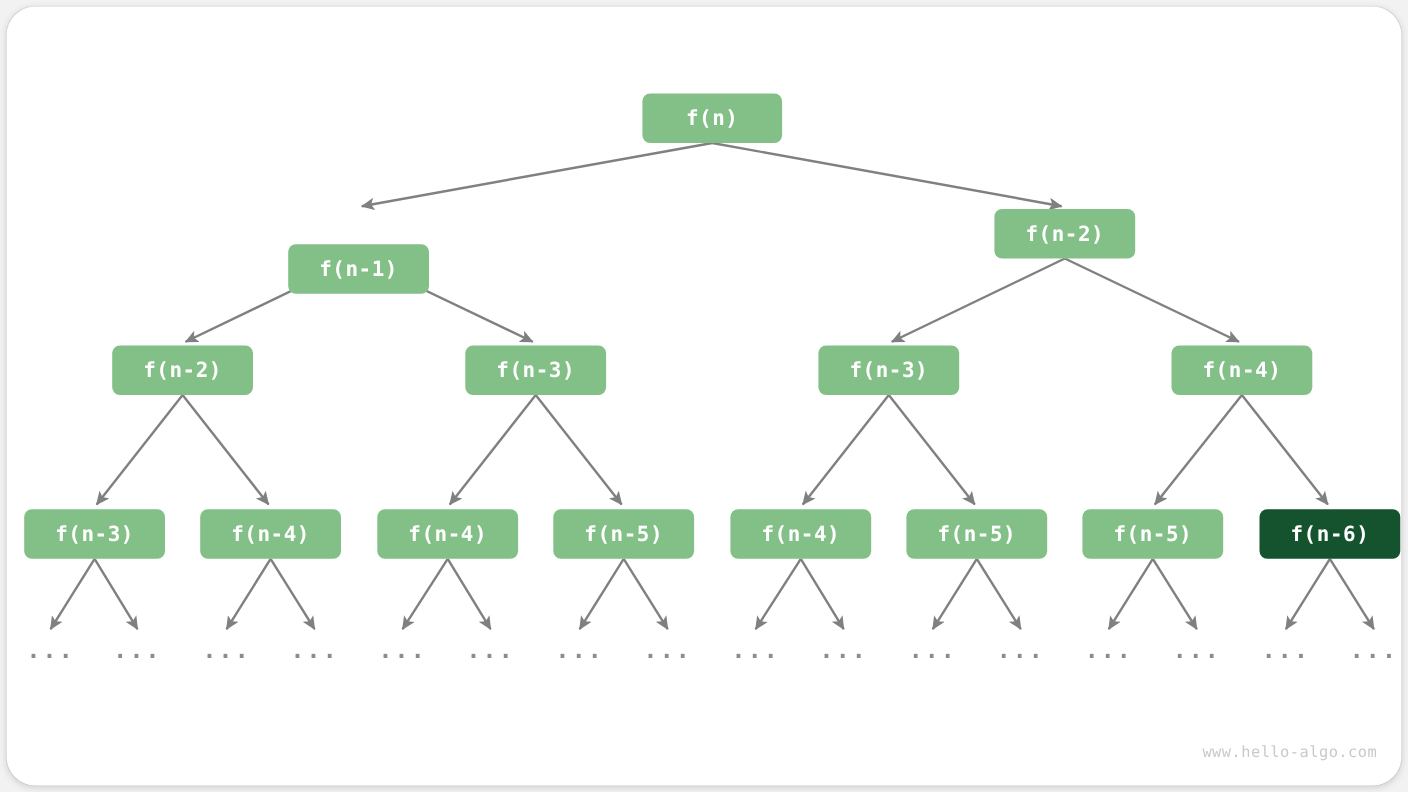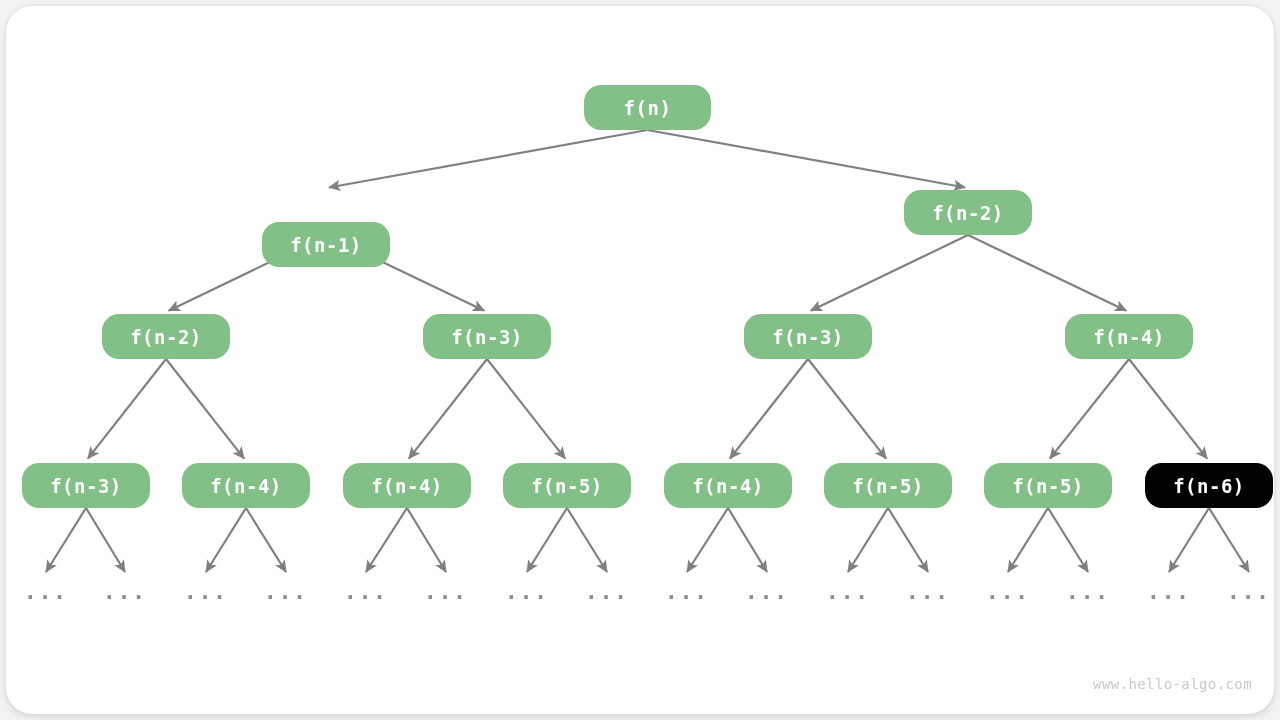--- a/index.html
+++ b/index.html
@@ -35,21 +35,21 @@
     position: absolute;
     left: 0;
     top: 0;
     width: 1280px;
     height: 720px;
     pointer-events: none;
   }
   .node {
     position: absolute;
     background: #83c088;
-    border-radius: 17px;
+    border-radius: 7px;
     color: #ffffff;
     display: flex;
     align-items: center;
     justify-content: center;
     font-size: 19px;
     font-weight: bold;
     letter-spacing: 0.5px;
     box-sizing: border-box;
     white-space: nowrap;
   }
@@ -127,21 +127,21 @@
         <div class="node" style="left: 417px; top: 308px; width: 128px; height: 45px; background: rgb(131, 192, 136); color: rgb(255, 255, 255);">f(n-3)</div>
         <div class="node" style="left: 738px; top: 308px; width: 128px; height: 45px; background: rgb(131, 192, 136); color: rgb(255, 255, 255);">f(n-3)</div>
         <div class="node" style="left: 1059px; top: 308px; width: 128px; height: 45px; background: rgb(131, 192, 136); color: rgb(255, 255, 255);">f(n-4)</div>
         <div class="node" style="left: 16px; top: 457px; width: 128px; height: 45px; background: rgb(131, 192, 136); color: rgb(255, 255, 255);">f(n-3)</div>
         <div class="node" style="left: 176px; top: 457px; width: 128px; height: 45px; background: rgb(131, 192, 136); color: rgb(255, 255, 255);">f(n-4)</div>
         <div class="node" style="left: 337px; top: 457px; width: 128px; height: 45px; background: rgb(131, 192, 136); color: rgb(255, 255, 255);">f(n-4)</div>
         <div class="node" style="left: 497px; top: 457px; width: 128px; height: 45px; background: rgb(131, 192, 136); color: rgb(255, 255, 255);">f(n-5)</div>
         <div class="node" style="left: 658px; top: 457px; width: 128px; height: 45px; background: rgb(131, 192, 136); color: rgb(255, 255, 255);">f(n-4)</div>
         <div class="node" style="left: 818px; top: 457px; width: 128px; height: 45px; background: rgb(131, 192, 136); color: rgb(255, 255, 255);">f(n-5)</div>
         <div class="node" style="left: 978px; top: 457px; width: 128px; height: 45px; background: rgb(131, 192, 136); color: rgb(255, 255, 255);">f(n-5)</div>
-        <div class="node" style="left: 1139px; top: 457px; width: 128px; height: 45px; background: #000000; color: rgb(255, 255, 255);">f(n-6)</div>
+        <div class="node" style="left: 1139px; top: 457px; width: 128px; height: 45px; background: #14532d; color: rgb(255, 255, 255);">f(n-6)</div>
       </div>
     <div id="ellipsis-layer">
         <div class="ellipsis" style="left: 40px; top: 586px; color: rgb(140, 140, 140);">...</div>
         <div class="ellipsis" style="left: 119px; top: 586px; color: rgb(140, 140, 140);">...</div>
         <div class="ellipsis" style="left: 200px; top: 586px; color: rgb(140, 140, 140);">...</div>
         <div class="ellipsis" style="left: 280px; top: 586px; color: rgb(140, 140, 140);">...</div>
         <div class="ellipsis" style="left: 360px; top: 586px; color: rgb(140, 140, 140);">...</div>
         <div class="ellipsis" style="left: 440px; top: 586px; color: rgb(140, 140, 140);">...</div>
         <div class="ellipsis" style="left: 521px; top: 586px; color: rgb(140, 140, 140);">...</div>
         <div class="ellipsis" style="left: 601px; top: 586px; color: rgb(140, 140, 140);">...</div>

